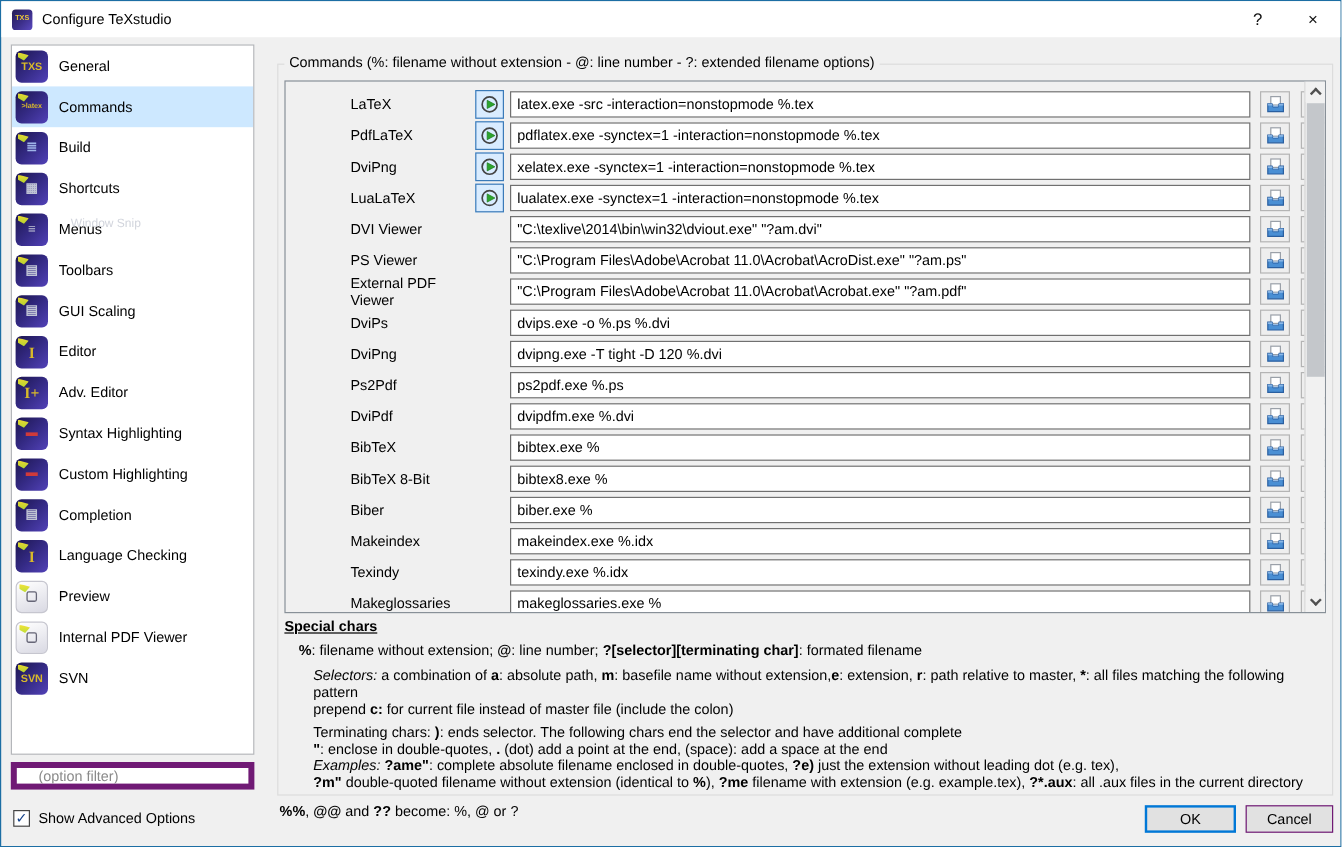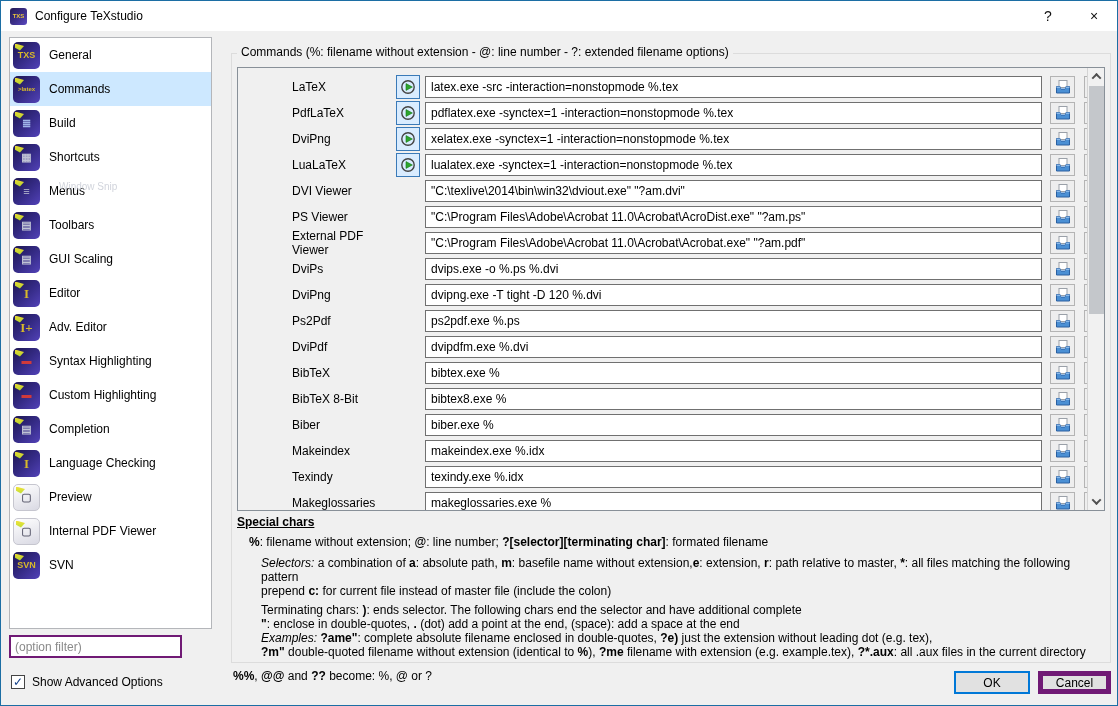--- a/index.html
+++ b/index.html
@@ -36,22 +36,22 @@
   .g-tiny  { font-size:6px; }
   .g-serif { font-family:"Liberation Serif", serif; font-size:13px; font-weight:bold; }
   .g-red   { color:#d03a3a; font-size:10px; }
   .g-gray  { color:#bfc3d4; font-size:11px; }
   .g-blue  { color:#9fb4e8; font-size:11px; }
   .g-dark  { color:#667; font-size:11px; }
 
   .watermark { position:absolute; left:58px; top:180px; font-size:10px;
                color:rgba(196,200,210,0.78); pointer-events:none; }
 
-  .filter-input { position:absolute; left:8px; top:634px; width:173px; height:23px;
-                  border:2px solid #701a75; background:#fff; font:inherit; padding:2px 4px; }
+  .filter-input { position:absolute; left:8px; top:634px; width:203px; height:23px;
+                  border:5px solid #701a75; background:#fff; font:inherit; padding:2px 18px; }
   .filter-input::placeholder { color:#8a8a8a; }
 
   .advanced-row { position:absolute; left:10px; top:674px; display:flex; align-items:center; gap:7px; }
   .checkbox { width:14px; height:14px; background:#fff; border:1px solid #444;
               display:flex; align-items:center; justify-content:center; font-size:12px; color:#15428a; }
 
   
   .groupbox { position:absolute; left:230px; top:52px; width:880px; height:610px;
               border:1px solid #dcdcdc; }
   .groupbox-label { position:absolute; left:236px; top:44px; background:#f0f0f0; padding:0 4px; z-index:2; }
@@ -84,21 +84,21 @@
   .special { position:absolute; left:232px; top:514px; width:876px; }
   .sc-title { font-weight:bold; text-decoration:underline; margin-left:4px; }
   .sc-line { line-height:14px; }
   .ind0 { margin-left:0; } .ind1 { margin-left:16px; } .ind2 { margin-left:28px; }
 
   
   .ok-btn { position:absolute; left:953px; top:670px; width:76px; height:23px;
             background:#e1e1e1; border:2px solid #0078d7; font:inherit;
             display:flex; align-items:center; justify-content:center; }
   .cancel-btn { position:absolute; left:1037px; top:670px; width:73px; height:23px;
-            background:#e1e1e1; border:5px solid #701a75; font:inherit;
+            background:#e1e1e1; border:1px solid #701a75; font:inherit;
             display:flex; align-items:center; justify-content:center; }
 </style>
 </head>
 <body>
 
 <div class="window">
 
   <div class="titlebar">
     <div class="app-icon">TXS</div>
     <div class="title-text">Configure TeXstudio</div>

